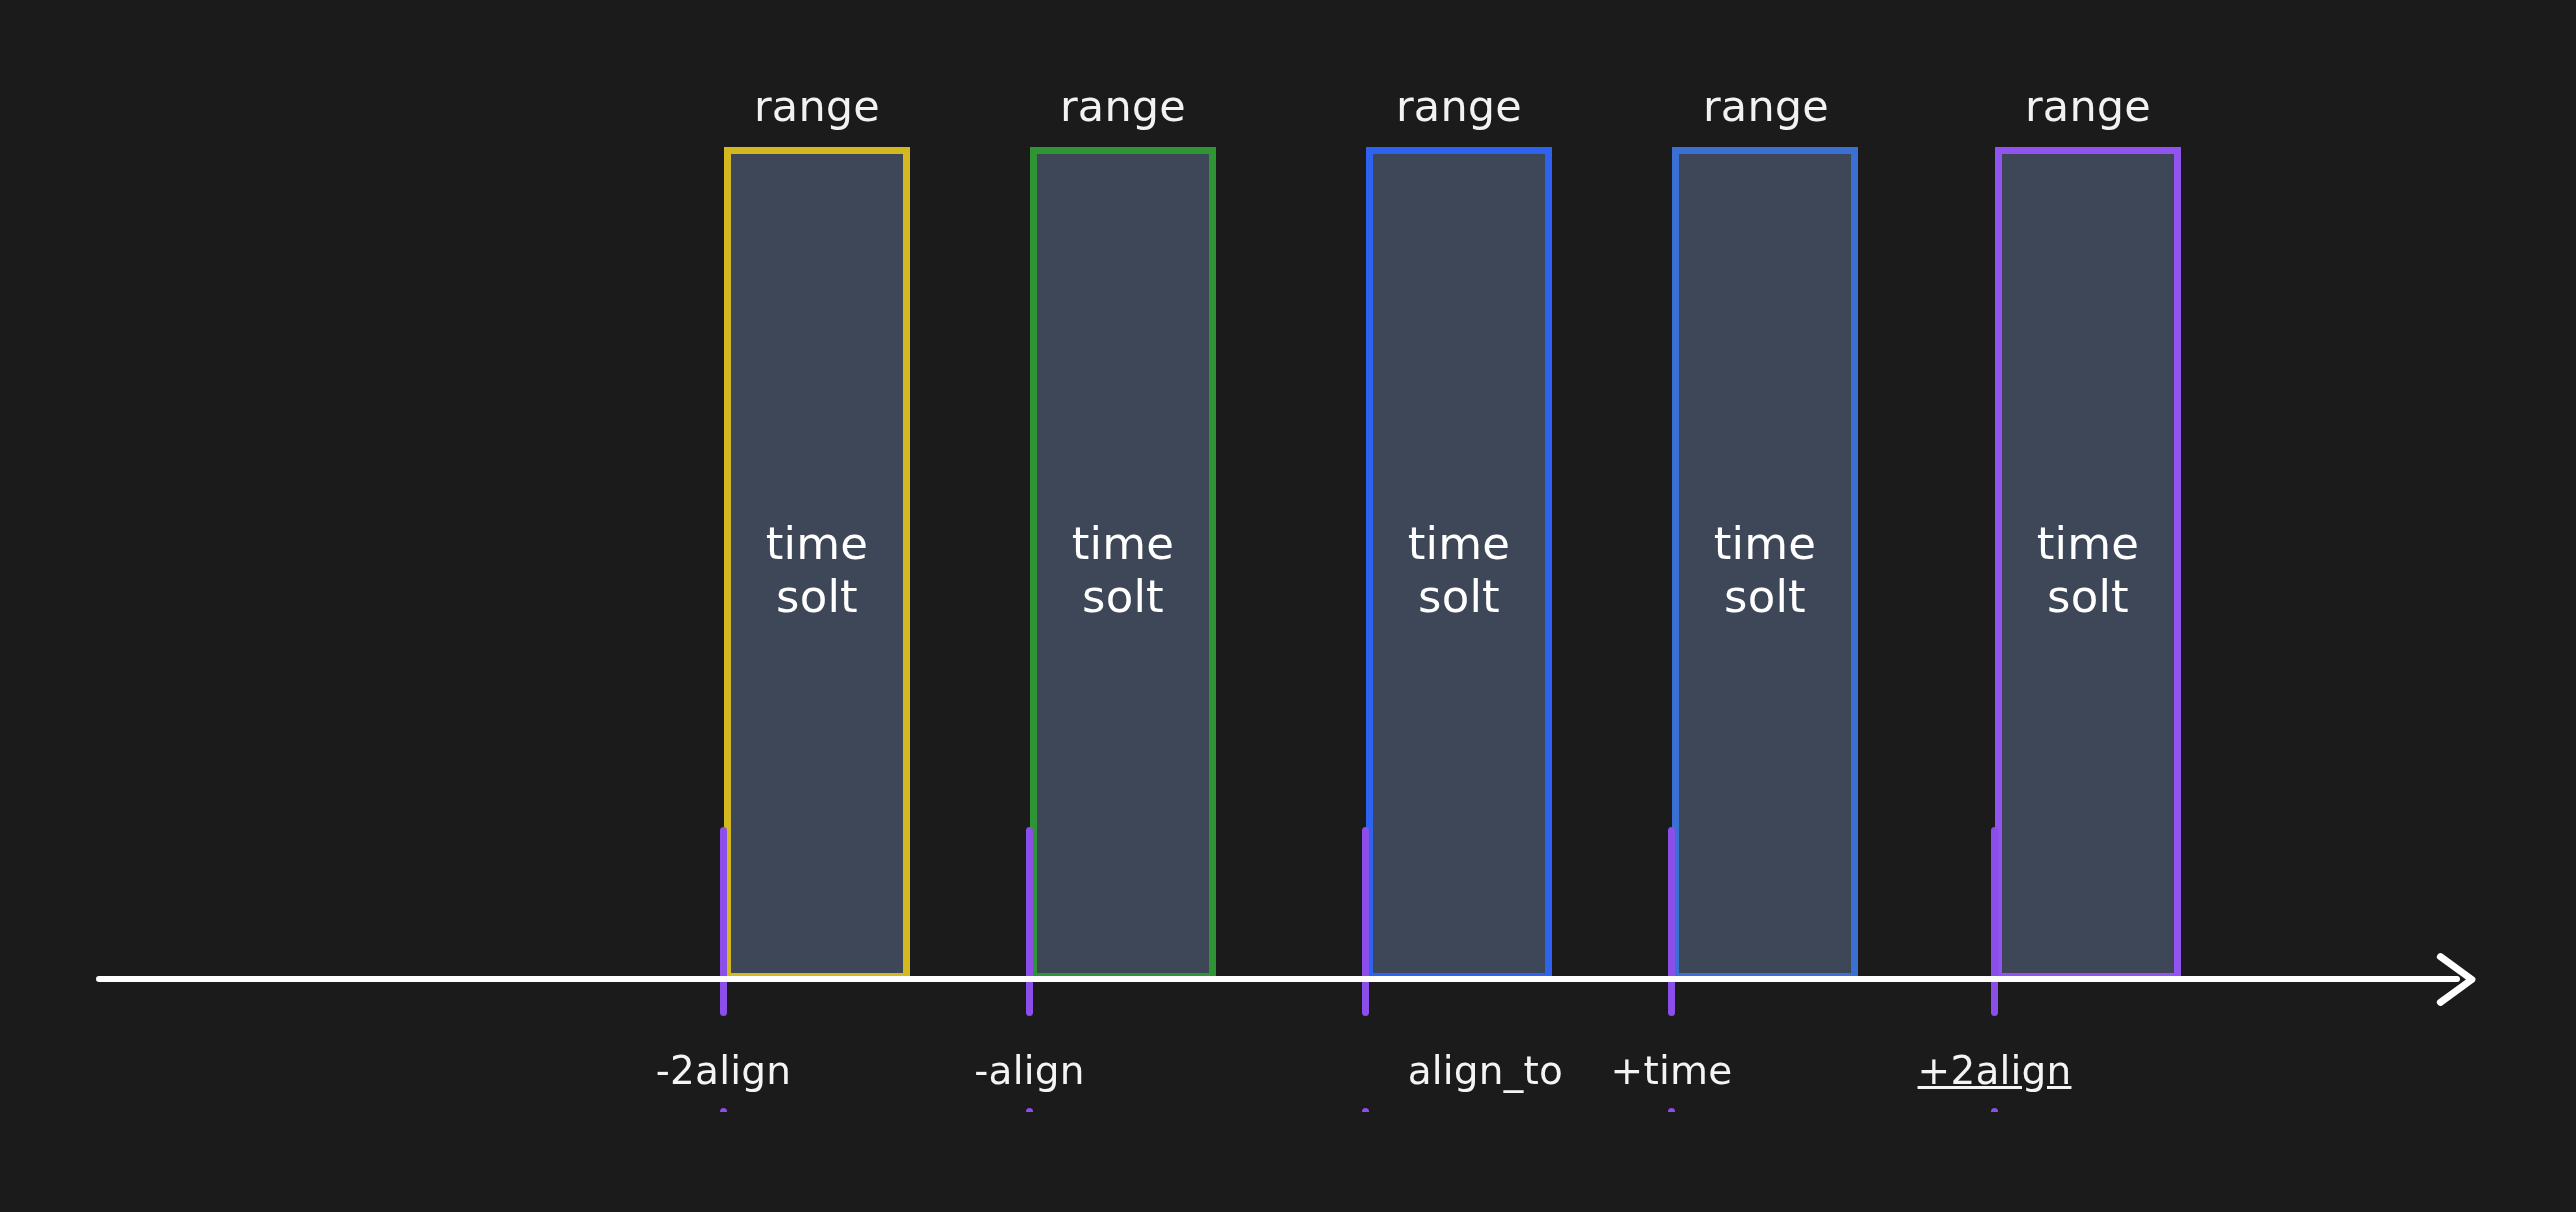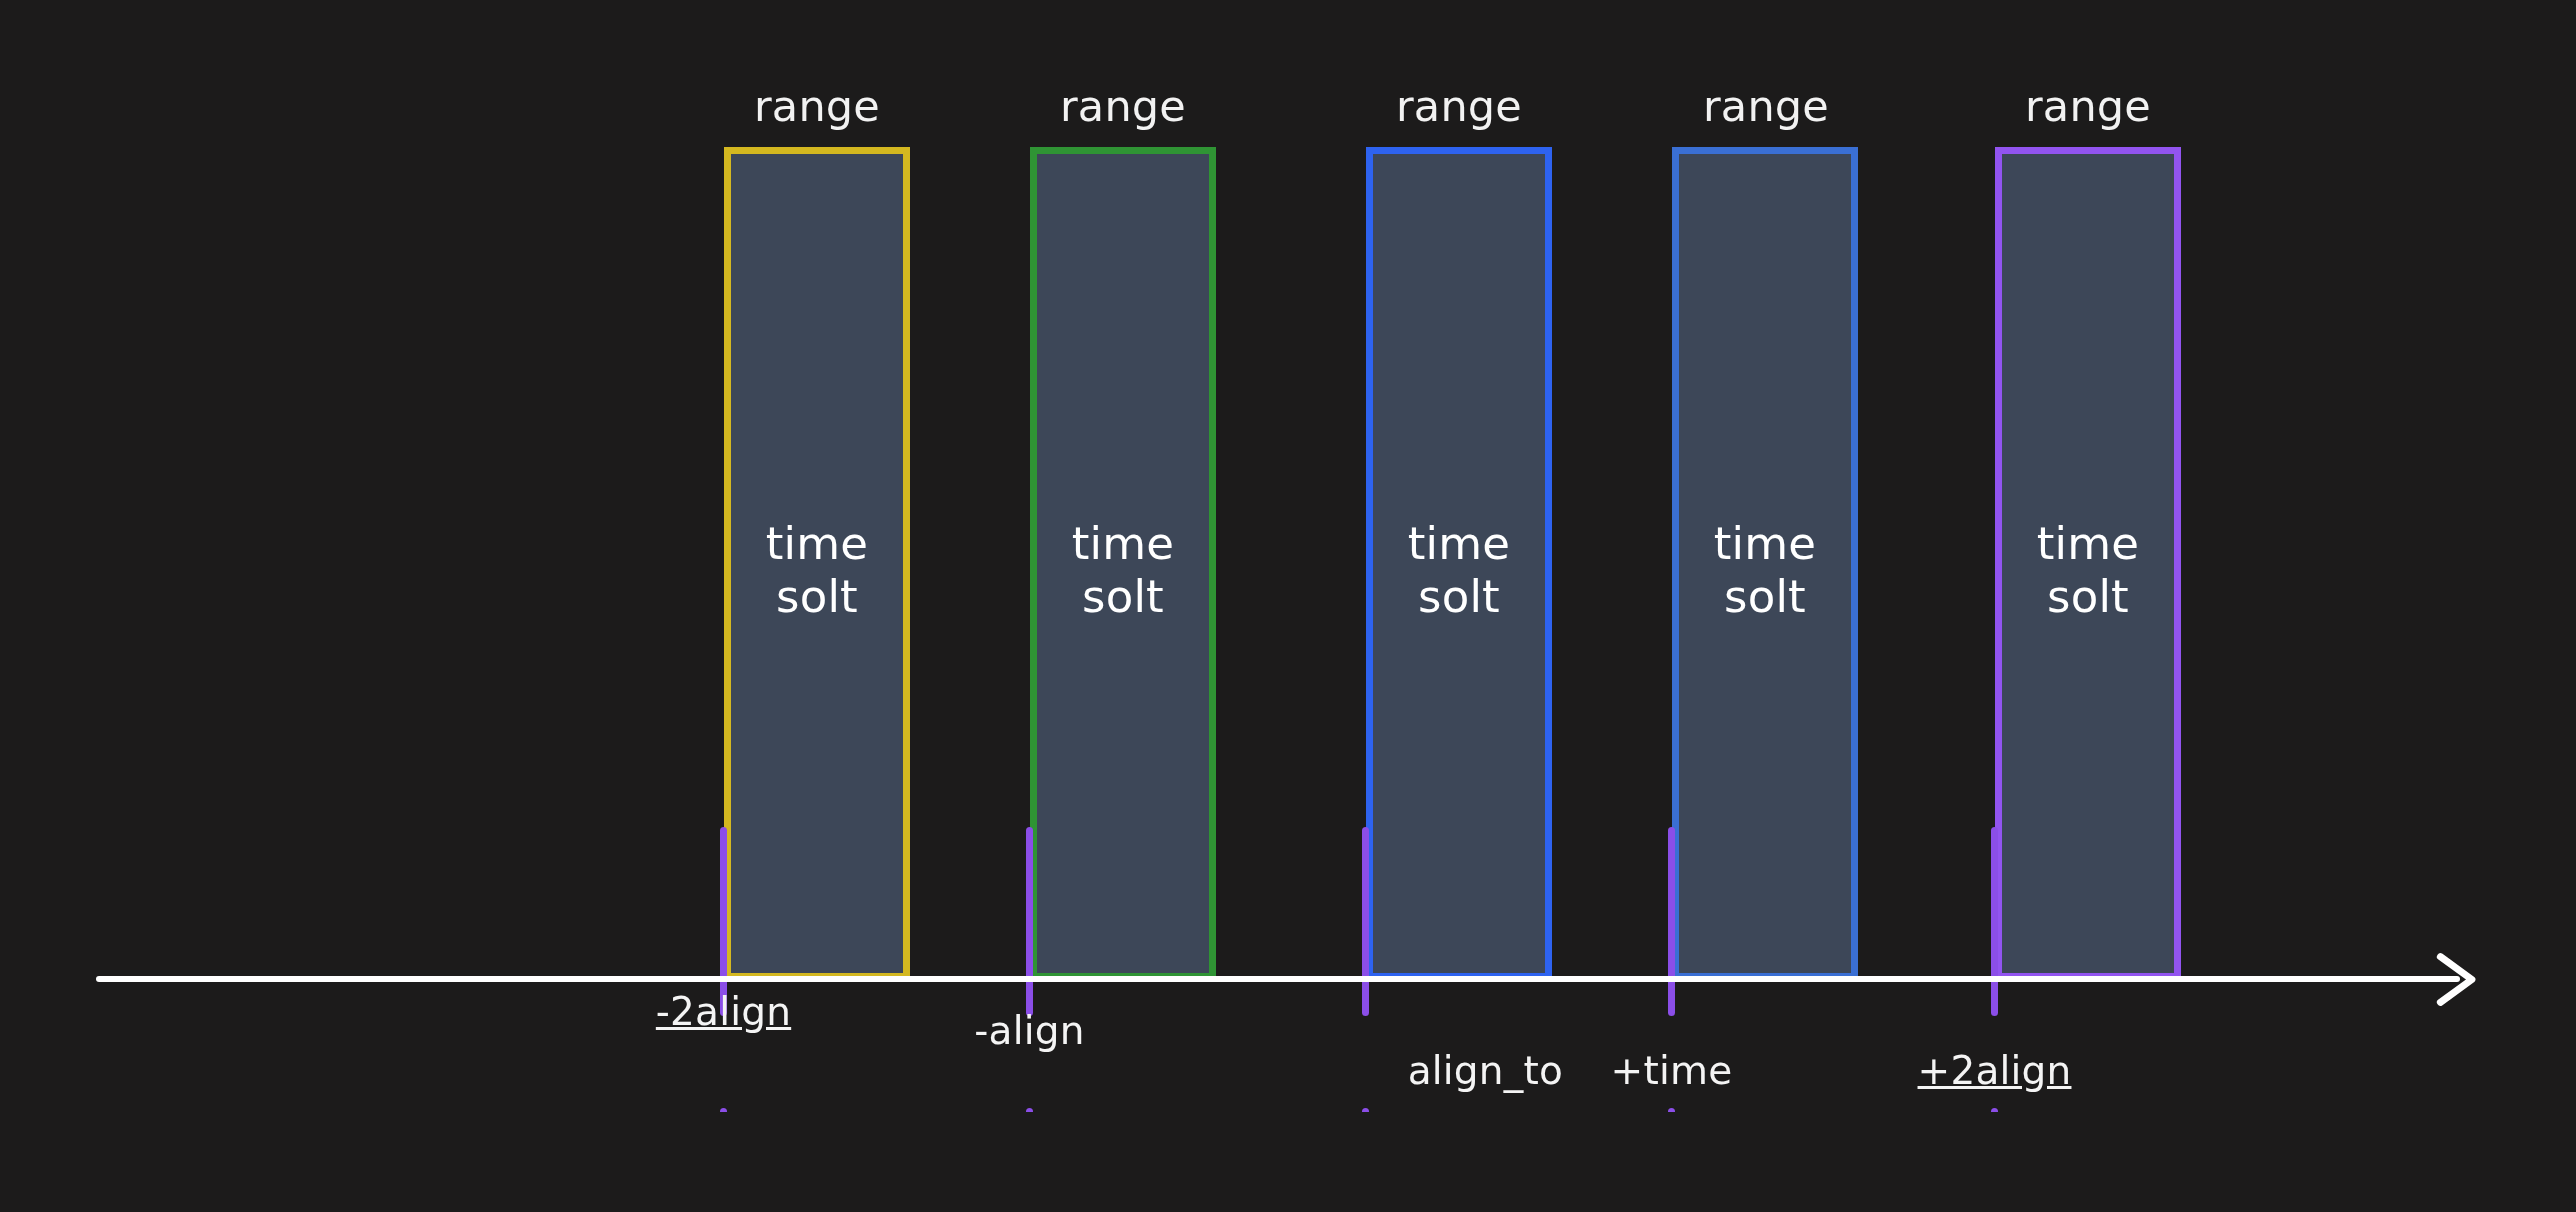--- a/index.html
+++ b/index.html
@@ -94,29 +94,29 @@
 <div id="stage">
 
   <div id="slots-layer">
       <div class="range-label" style="left: 659px; top: 85px; width: 316px;">range</div>
       <div class="range-box" style="left: 724px; top: 147px; width: 186px; height: 833px; border-color: rgb(212, 184, 32);">
         <div class="slot-text" style="top: 363px;">time
 solt</div>
       </div>
       <div class="tick-line" style="left: 720px; top: 827px; height: 189px;"></div>
       <div class="tick-dash" style="left: 720px; top: 1108px;"></div>
-      <div class="tick-label" style="left: 526px; top: 992px; width: 395px; text-decoration: underline;">-2align</div>
+      <div class="tick-label" style="left: 526px; top: 1051px; width: 395px;">-2align</div>
       <div class="range-label" style="left: 965px; top: 85px; width: 316px;">range</div>
       <div class="range-box" style="left: 1030px; top: 147px; width: 186px; height: 833px; border-color: rgb(47, 148, 52);">
         <div class="slot-text" style="top: 363px;">time
 solt</div>
       </div>
       <div class="tick-line" style="left: 1026px; top: 827px; height: 189px;"></div>
       <div class="tick-dash" style="left: 1026px; top: 1108px;"></div>
-      <div class="tick-label" style="left: 832px; top: 1011px; width: 395px;">-align</div>
+      <div class="tick-label" style="left: 832px; top: 1051px; width: 395px;">-align</div>
       <div class="range-label" style="left: 1301px; top: 85px; width: 316px;">range</div>
       <div class="range-box" style="left: 1366px; top: 147px; width: 186px; height: 833px; border-color: rgb(46, 99, 240);">
         <div class="slot-text" style="top: 363px;">time
 solt</div>
       </div>
       <div class="tick-line" style="left: 1362px; top: 827px; height: 189px;"></div>
       <div class="tick-dash" style="left: 1362px; top: 1108px;"></div>
       <div class="tick-label" style="left: 1168px; top: 1051px; width: 395px; text-align: right;">align_to</div>
       <div class="range-label" style="left: 1608px; top: 85px; width: 316px;">range</div>
       <div class="range-box" style="left: 1672px; top: 147px; width: 186px; height: 833px; border-color: rgb(58, 111, 212);">

